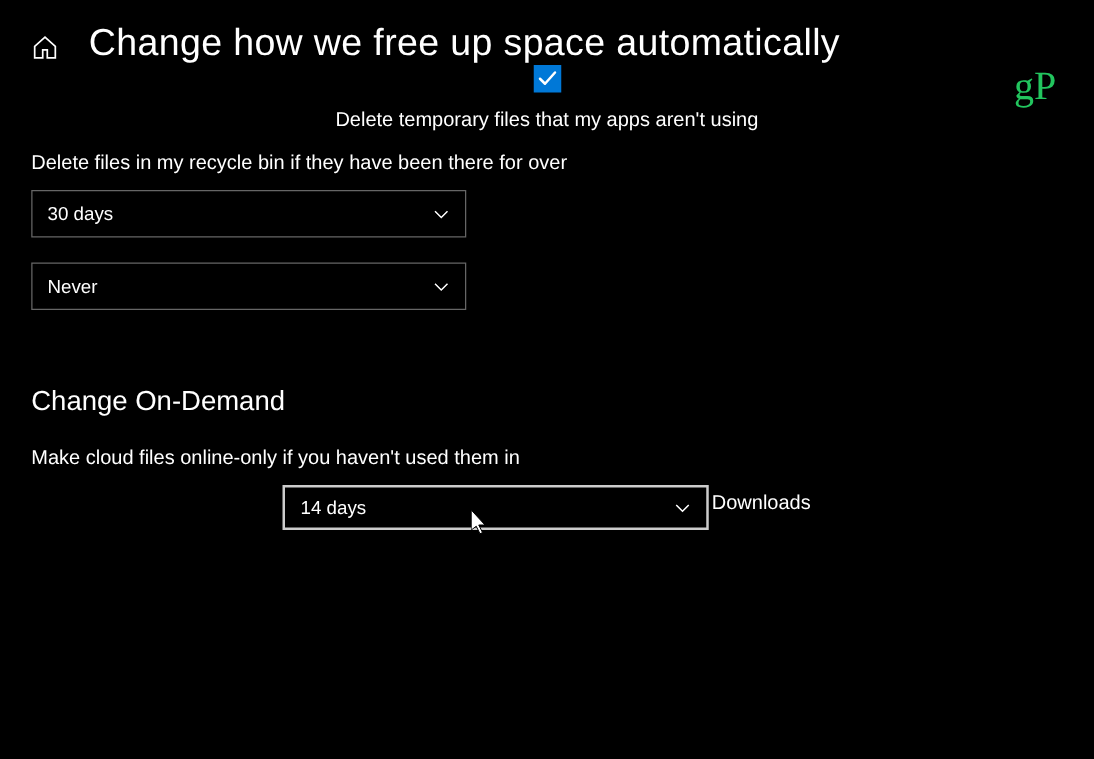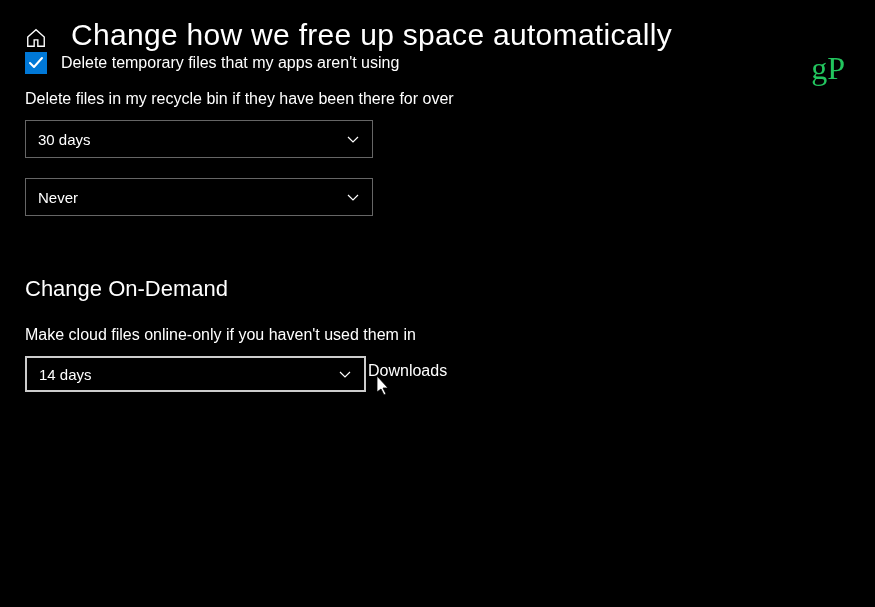--- a/index.html
+++ b/index.html
@@ -55,20 +55,21 @@
     }
     .section-heading.second {
       margin-top: 60px;
       margin-bottom: 24px;
     }
     .checkbox-row {
       display: flex;
       align-items: center;
       gap: 14px;
       margin-bottom: 16px;
+      flex-direction: column;
     }
     .checkbox {
       width: 22px;
       height: 22px;
       background: #0078d7;
       display: flex;
       align-items: center;
       justify-content: center;
       flex-shrink: 0;
     }
@@ -114,20 +115,21 @@
       align-items: center;
       justify-content: center;
     }
     .field-group {
       margin-bottom: 0;
     }
     .inline-row {
       display: flex;
       align-items: center;
       position: relative;
+      justify-content: center;
     }
     .service-label {
       font-size: 16px;
       margin-left: 2px;
       margin-top: -6px;
     }
     .cursor {
       position: absolute;
       left: 352px;
       top: 20px;

